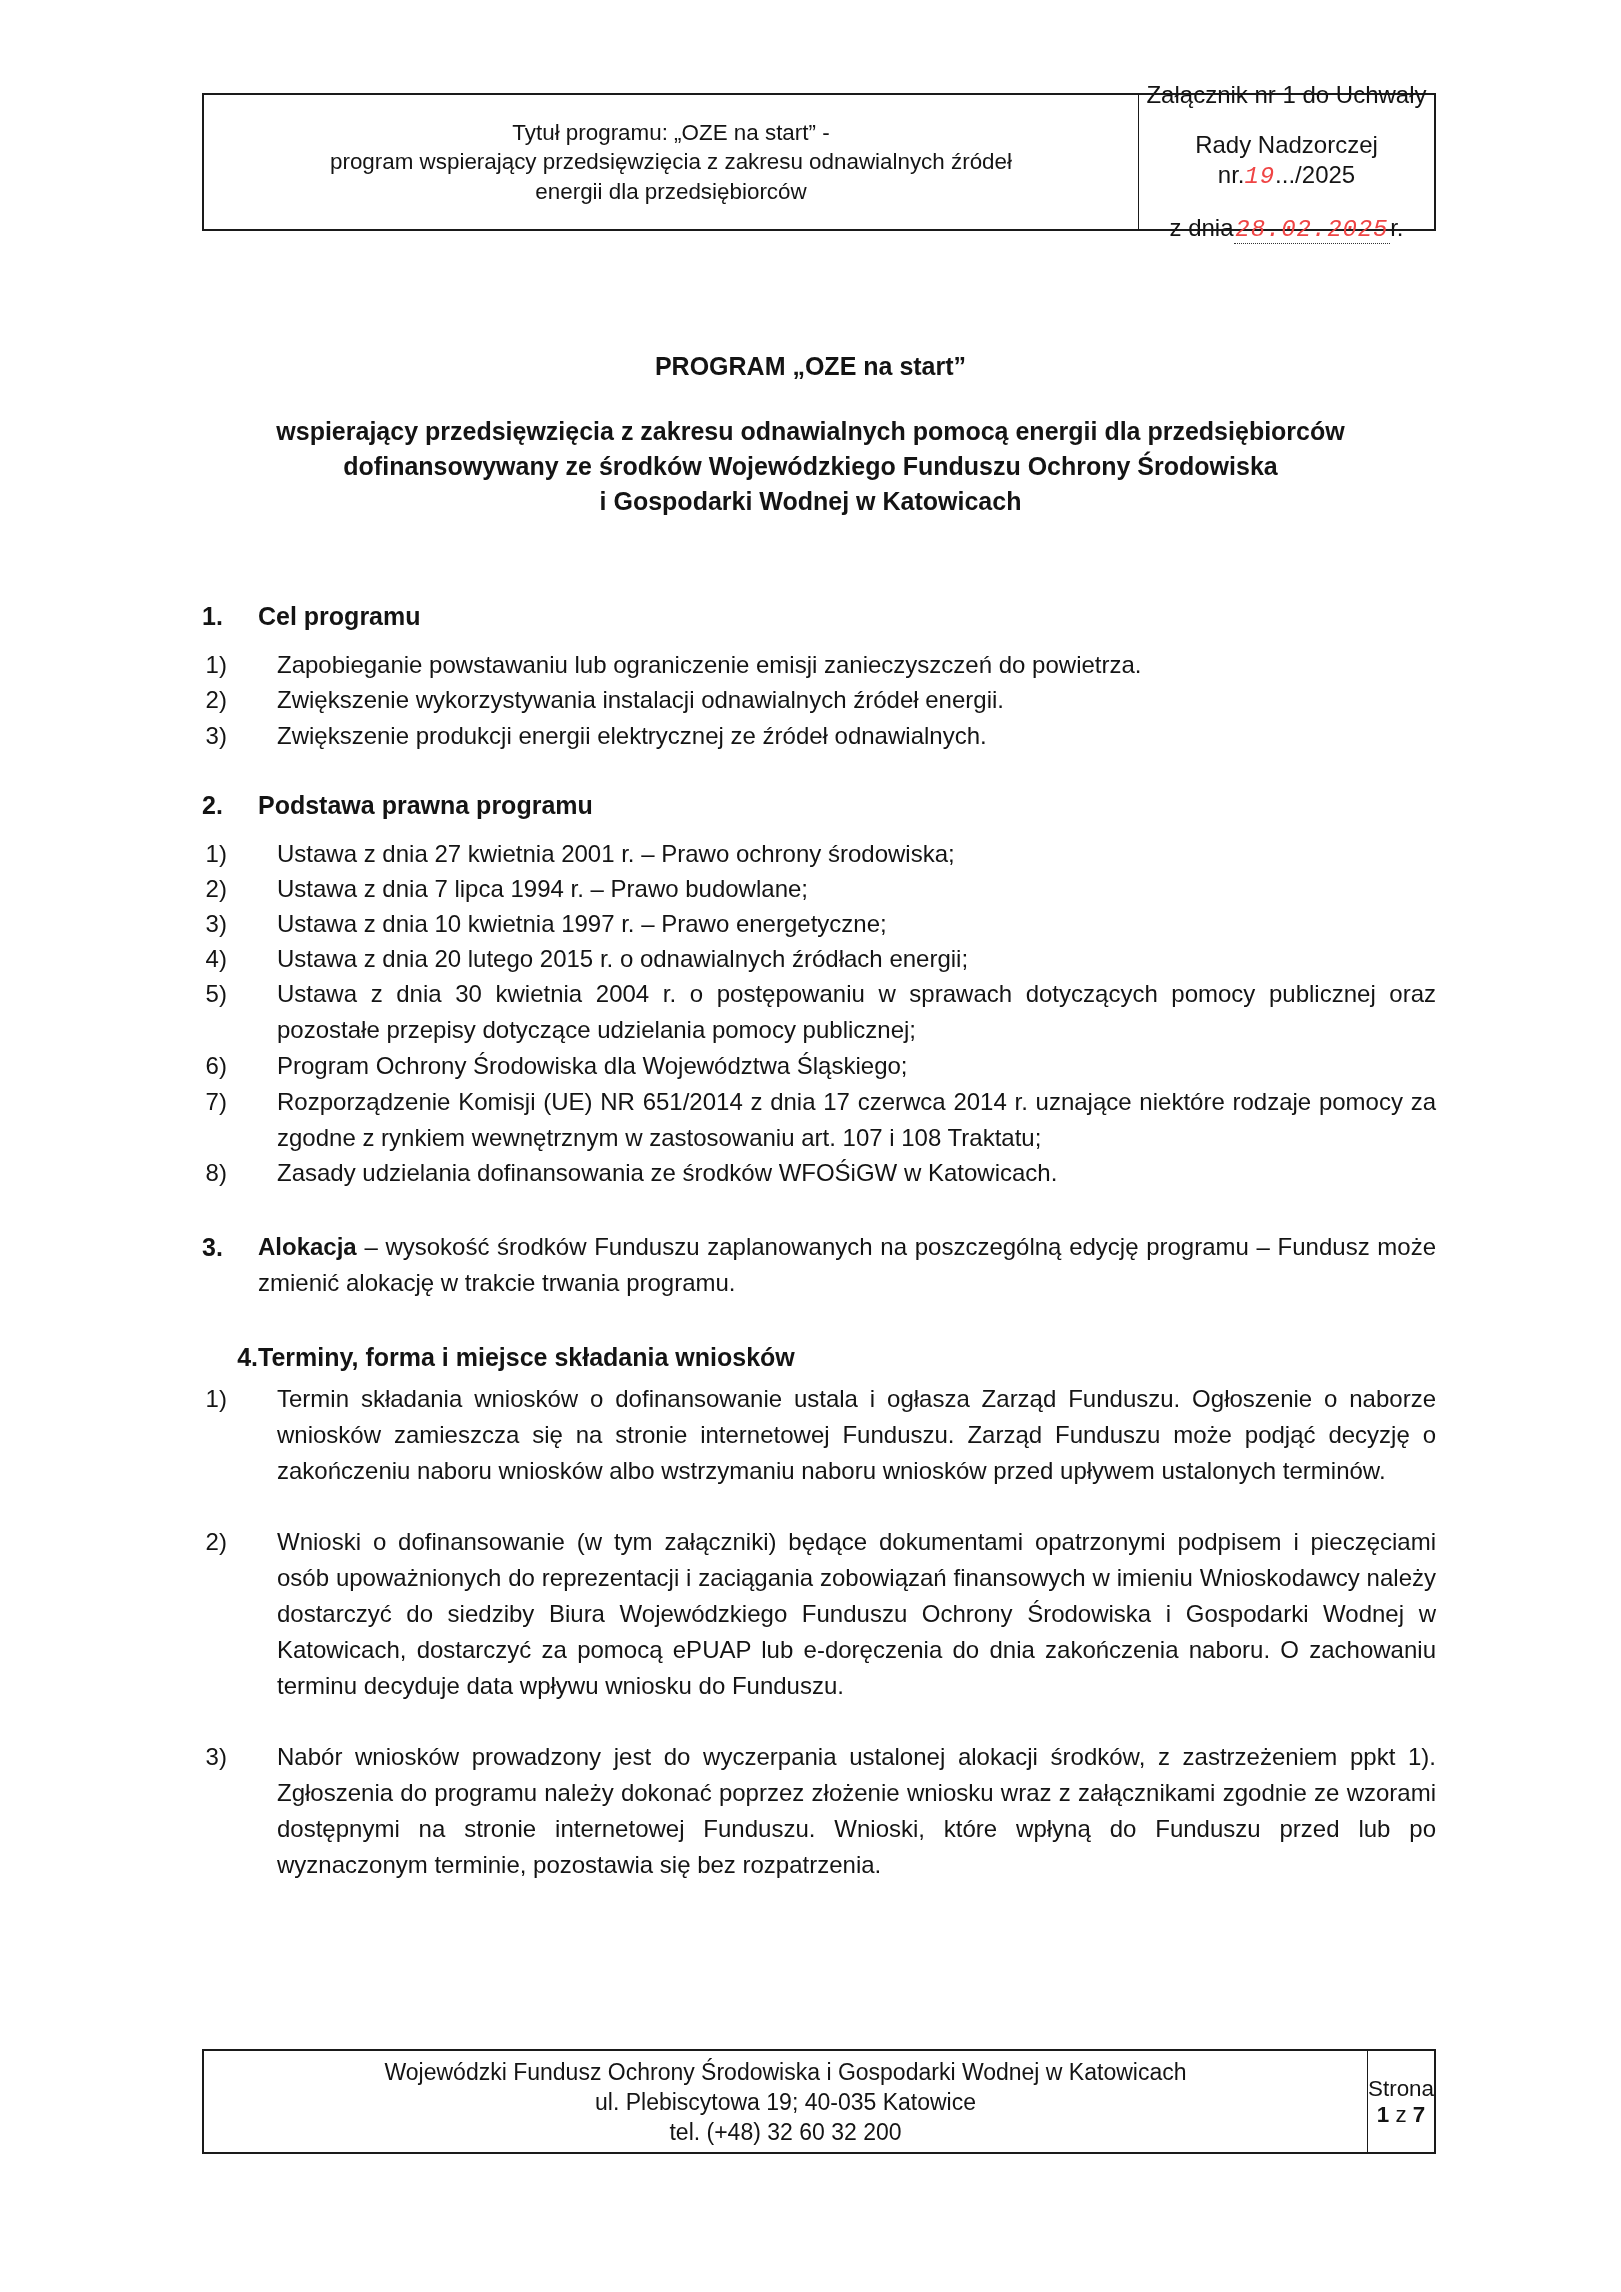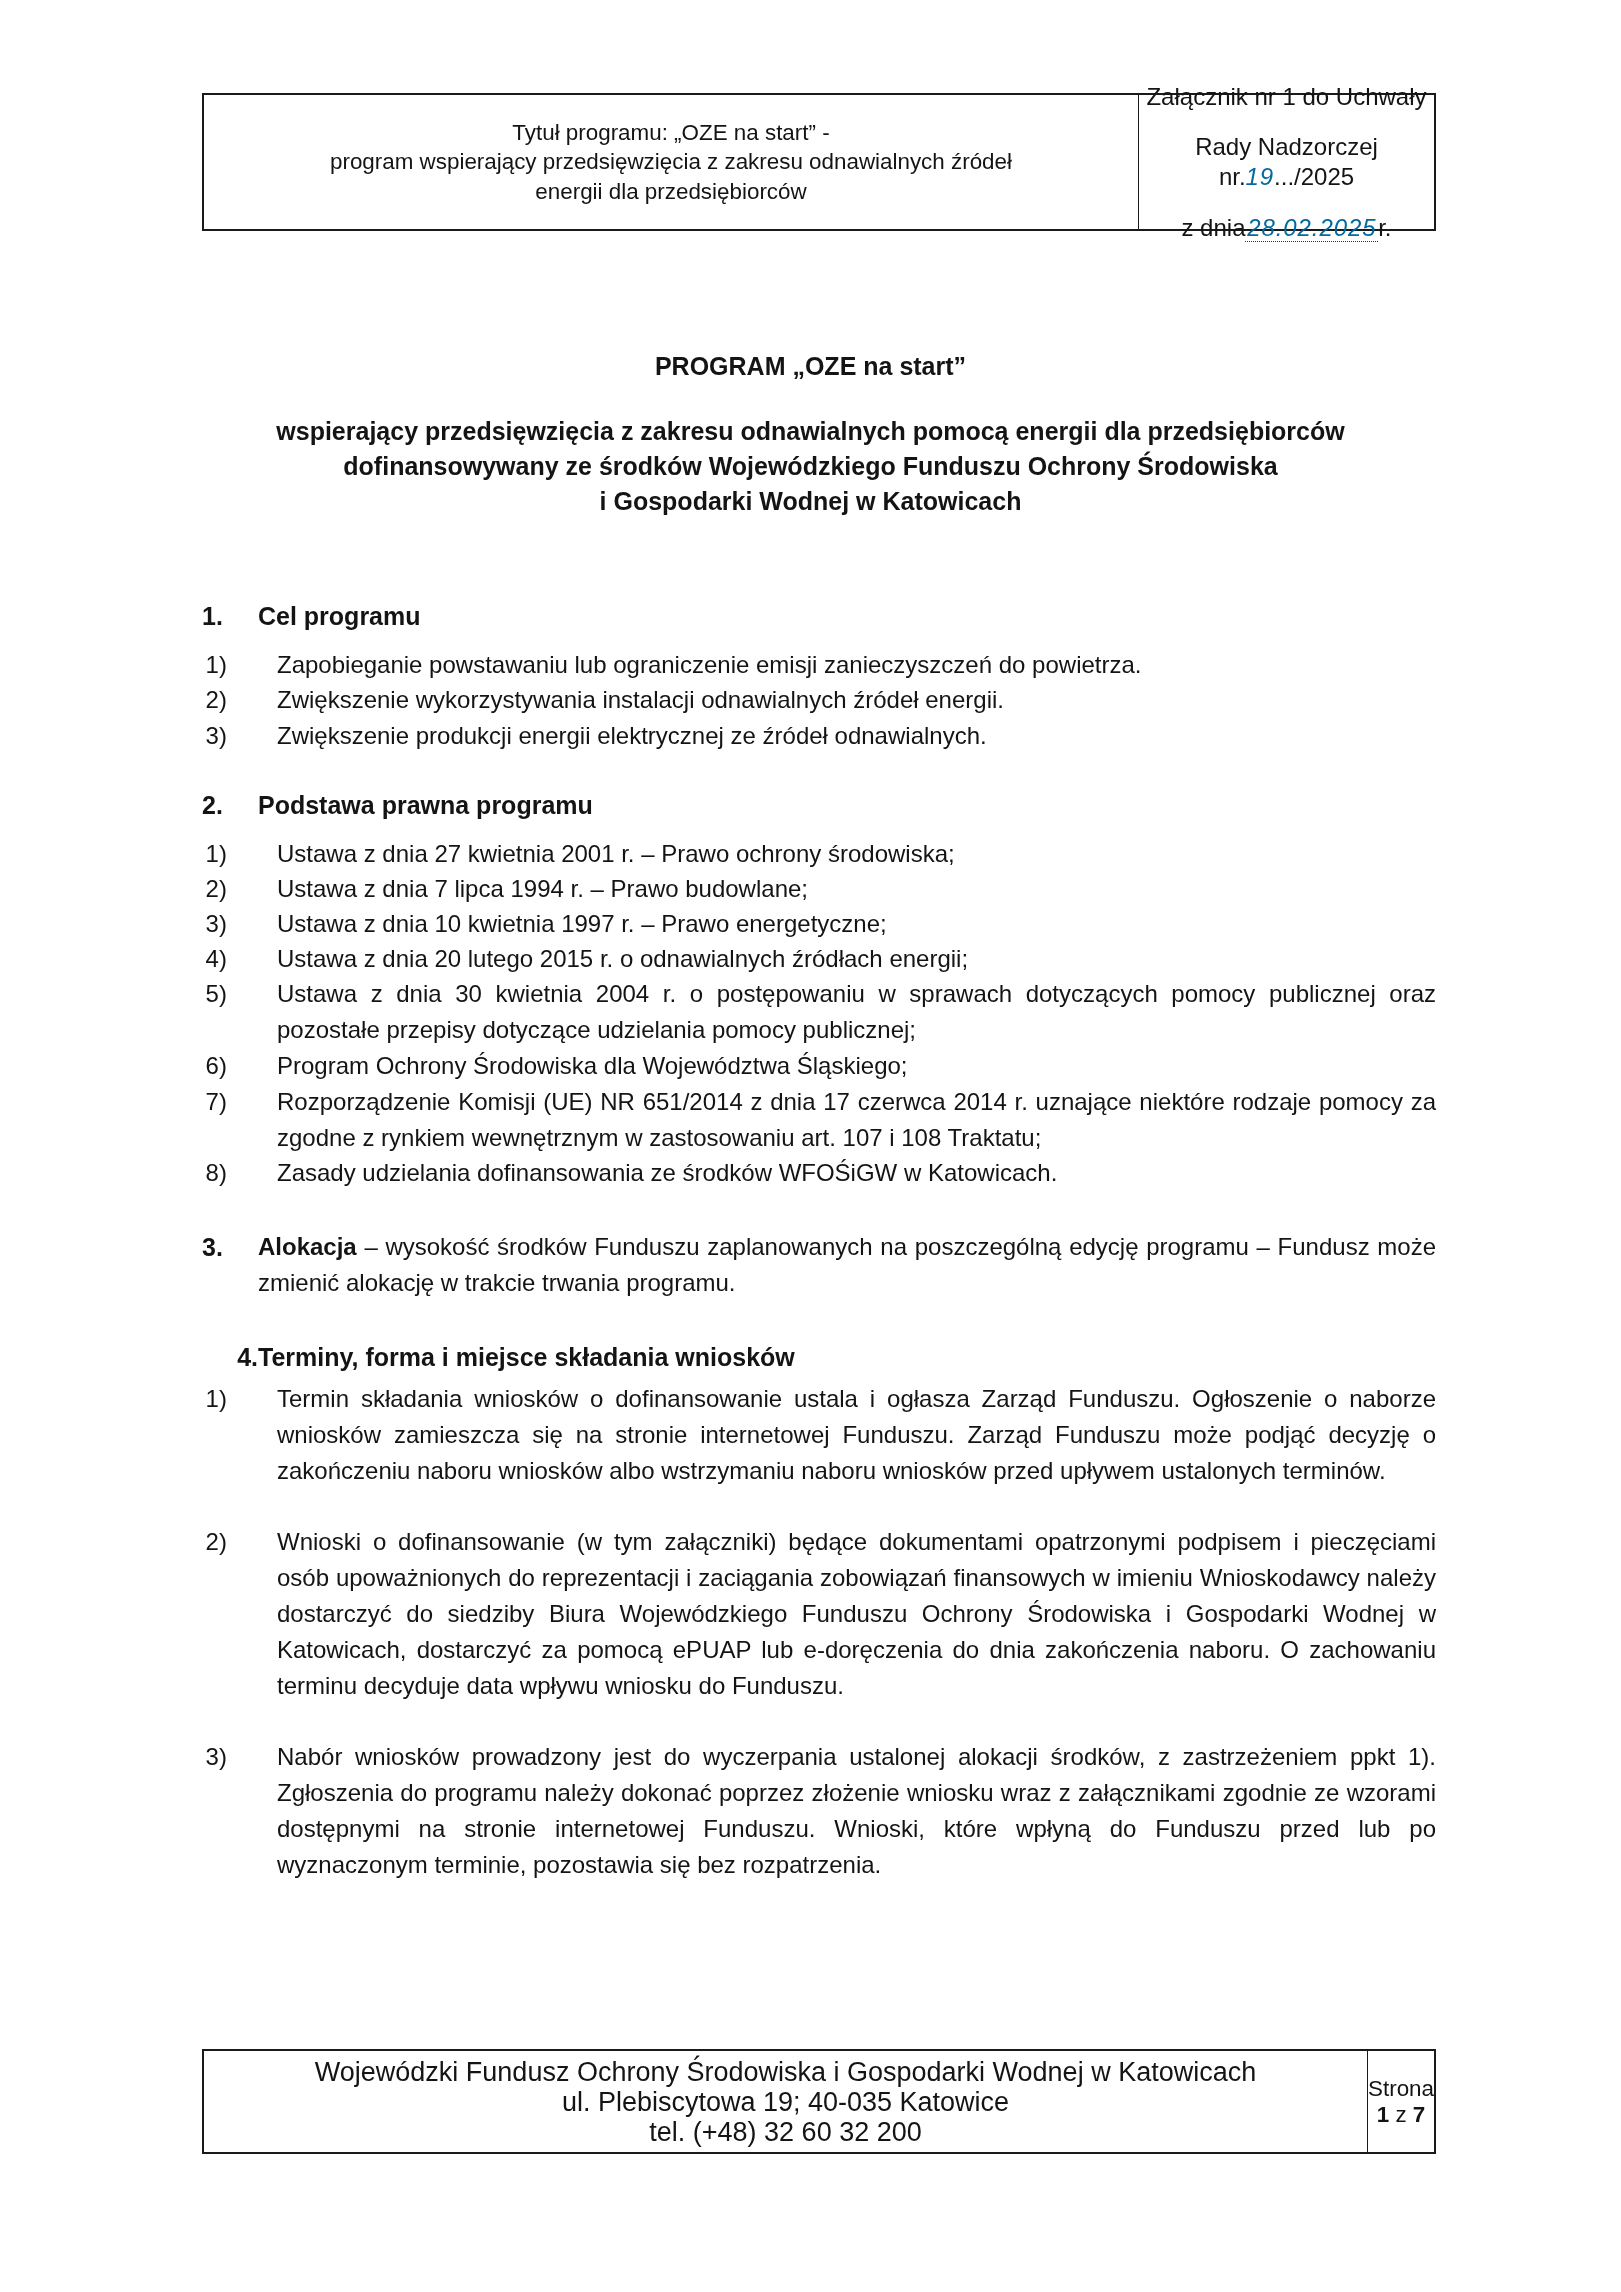--- a/index.html
+++ b/index.html
@@ -12,21 +12,21 @@
     position: absolute; border: 2.7px solid #1a1a1a; box-sizing: border-box;
     display: flex;
   }
   .box .cell {
     display: flex; flex-direction: column; justify-content: center; align-items: center;
     text-align: center; box-sizing: border-box;
   }
   #header-box { left: 202px; top: 93px; width: 1234px; height: 138px; }
   #header-box .left { width: 935px; border-right: 1.8px solid #1a1a1a; font-size: 22.4px; line-height: 29.6px; }
   #header-box .right { flex: 1; font-size: 24px; line-height: 29.6px; gap: 21px; }
-  .hand { font-family: Liberation Sans, sans-serif; font-style: italic; color: #0369a1; letter-spacing: 0.9px; }
+  .hand { font-family: Liberation Mono, monospace; font-style: italic; color: #ef4444; letter-spacing: 0.9px; }
   .dots { border-bottom: 1.8px dotted #333; padding: 0 1.8px; }
 
   .title {
     position: absolute; left: 0; width: 1621px; text-align: center;
     font-weight: bold; font-size: 25px;
   }
   #doc-title { top: 352px; }
   #doc-subtitle { top: 414px; line-height: 35px; }
 
   .content { position: absolute; left: 202px; width: 1234px; font-size: 24px; }
@@ -35,21 +35,21 @@
   .item { position: absolute; left: 0; width: 1234px; line-height: 36px; }
   .item .num { position: absolute; left: 3.6px; top: 0; }
   .item .txt { display: block; margin-left: 75px; text-align: justify; }
   .item .txt.just-last { text-align-last: left; }
   .para { position: absolute; left: 0; width: 1234px; line-height: 36px; }
   .para .num { position: absolute; left: 0; top: 0; font-weight: bold; font-size: 25px; }
   .para .txt { display: block; margin-left: 56px; text-align: justify; }
   .para b { font-weight: bold; }
 
   #footer-box { left: 202px; top: 2049px; width: 1234px; height: 105px; }
-  #footer-box .left { width: 1177px; border-right: 1.8px solid #1a1a1a; font-size: 27px; line-height: 30px; }
+  #footer-box .left { width: 1177px; border-right: 1.8px solid #1a1a1a; font-size: 23px; line-height: 30px; }
   #footer-box .right { flex: 1; font-size: 22.4px; }
   #footer-box .right b { font-weight: bold; }
 </style>
 </head>
 <body>
 
 <div id="header-box" class="box">
   <div class="cell left">
     <div>Tytuł programu: „OZE na start” -</div>
     <div>program wspierający przedsięwzięcia z zakresu odnawialnych źródeł</div>

